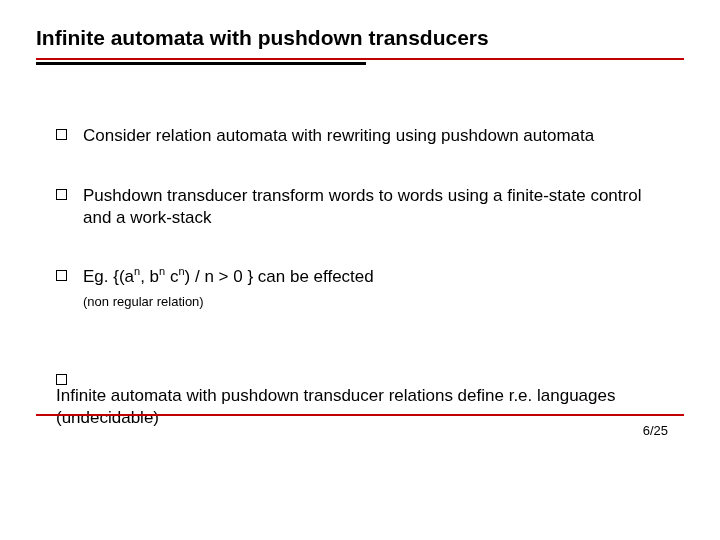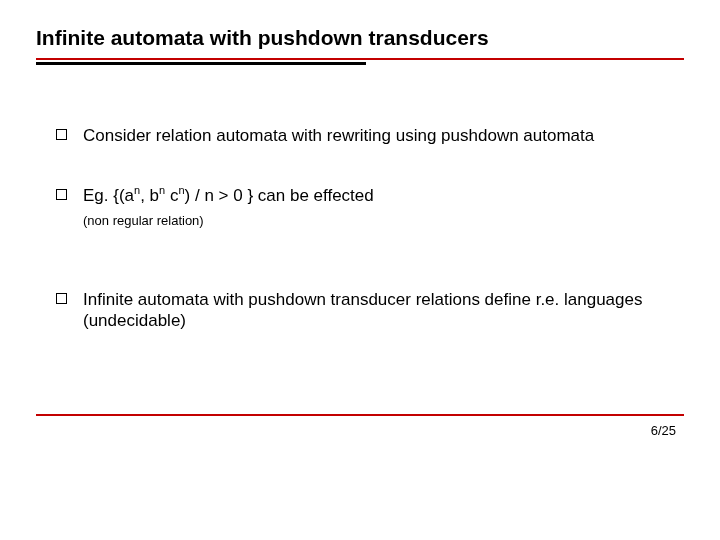--- a/index.html
+++ b/index.html
@@ -10,40 +10,44 @@
   .rule-red { height: 2px; background: #c30000; width: 648px; margin-top: 2px; }
   .rule-short { height: 3px; background: #000; width: 330px; margin-top: 2px; }
   .content { padding-top: 48px; padding-left: 20px; padding-right: 10px; }
   .bullet-item { display: flex; align-items: flex-start; margin-bottom: 38px; }
   .bullet-item.tight { margin-bottom: 6px; }
   .bullet-marker { width: 11px; height: 11px; border: 1.5px solid #000; background: #fff; flex-shrink: 0; margin-top: 4px; margin-right: 16px; }
   .bullet-text { font-size: 17px; line-height: 1.28; color: #000; }
   .subnote { font-size: 13px; color: #000; padding-left: 27px; margin-bottom: 61px; }
   sup { font-size: 11px; vertical-align: super; line-height: 0; }
   .footer-rule { position: absolute; left: 36px; bottom: 36px; width: 648px; height: 2px; background: #c30000; }
-  .pagenum { position: absolute; right: 44px; bottom: 14px; font-size: 13px; color: #000; }
-  .last-gap { margin-top: 6px; }
+  .pagenum { position: absolute; right: 52px; bottom: 14px; font-size: 13px; color: #000; }
+  .last-gap { margin-top: 6px; flex-direction: column; }
 </style>
 </head>
 <body>
 
 <div class="slide">
   <div class="title-block">
     <div class="title">Infinite automata with pushdown transducers</div>
     <div class="rule-red"></div>
     <div class="rule-short"></div>
   </div>
 
   <div class="content">
 
     <div class="bullet-item">
       <div class="bullet-marker"></div>
       <div class="bullet-text">Consider relation automata with rewriting using pushdown automata</div>
     </div>
 
+    <div class="bullet-item">
+      <div class="bullet-marker"></div>
+      <div class="bullet-text">Pushdown transducer transform words to words using a finite-state control and a work-stack</div>
+    </div>
 
     <div class="bullet-item tight">
       <div class="bullet-marker"></div>
       <div class="bullet-text">
         <span>Eg. {(a</span><sup>n</sup><span>, b</span><sup>n</sup><span> c</span><sup>n</sup><span>) / n &gt; 0 } can be effected</span>
       </div>
     </div>
     <div class="subnote">(non regular relation)</div>
 
     <div class="bullet-item last-gap">

